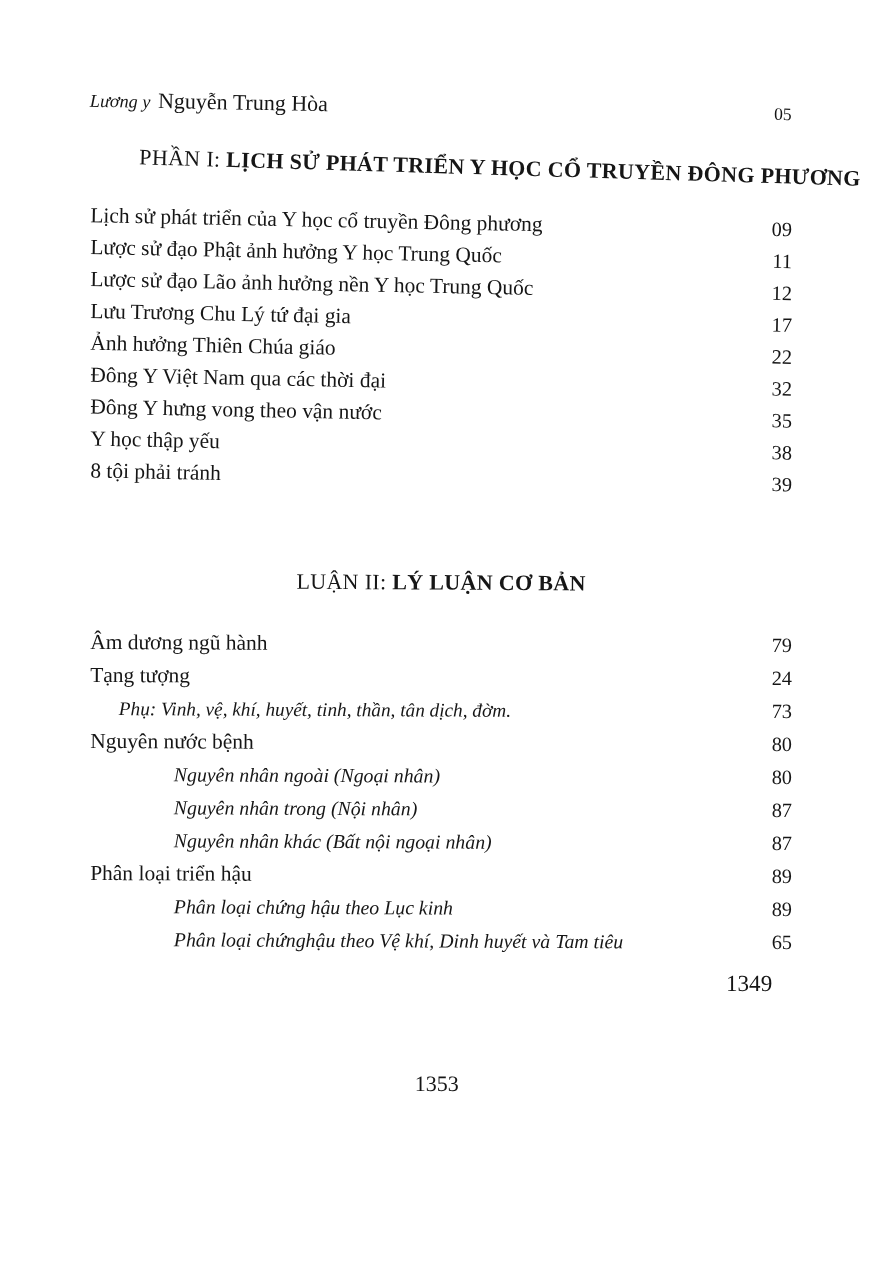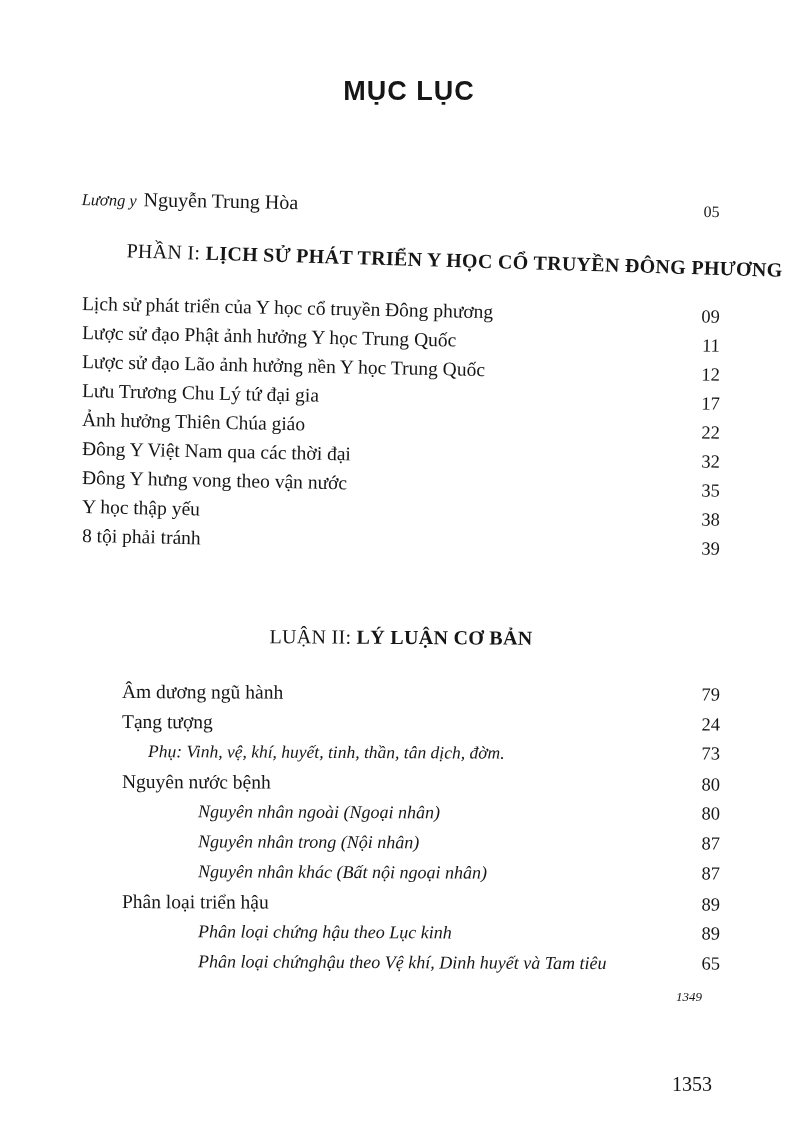--- a/index.html
+++ b/index.html
@@ -60,21 +60,21 @@
     transform-origin: 0 0;
   }
   .p2-heading {
     margin-top: 72px;
     text-align: center;
     transform: rotate(0.35deg);
     transform-origin: 50% 50%;
   }
   .toc-list { margin: 0; padding: 0; }
   .part1 { margin-top: 32px; }
-  .part2 { margin-top: 32px; margin-left: 40px; }
+  .part2 { margin-top: 32px; }
   .row {
     display: flex;
     justify-content: space-between;
     align-items: baseline;
   }
   .part1 .row {
     height: 29px;
     transform: rotate(1.15deg);
     transform-origin: 0 50%;
   }
@@ -96,36 +96,34 @@
   }
   .part2 .row.sub .txt {
     font-style: italic;
     font-size: 18px;
     padding-left: 76px;
   }
   .ref-number {
     margin-top: 8px;
     text-align: right;
     padding-right: 18px;
-    font-size: 13px;
-    font-style: italic;
+    font-size: 21px;
   }
   .page-number {
     margin-top: 68px;
-    text-align: right;
+    text-align: center;
     padding-right: 8px;
     font-size: 20px;
   }
 </style>
 </head>
 <body>
 
 <div class="page">
 
-  <div class="doc-title">MỤC LỤC</div>
 
   <div class="intro-row">
     <span>
       <span class="intro-prefix">Lương y</span><span class="intro-name">Nguyễn Trung Hòa</span>
     </span>
     <span class="num">05</span>
   </div>
 
   <div class="section-heading p1-heading">
     <span>PHẦN I:</span>

